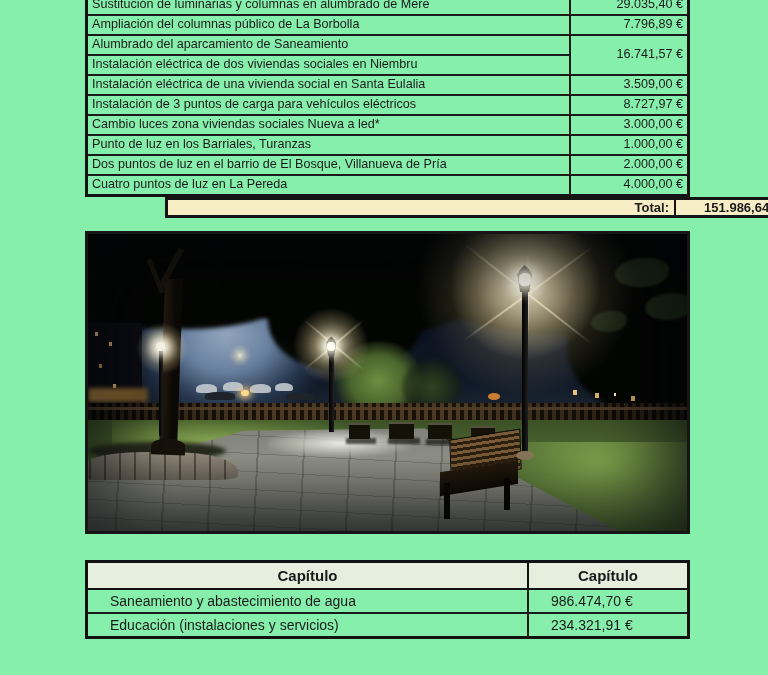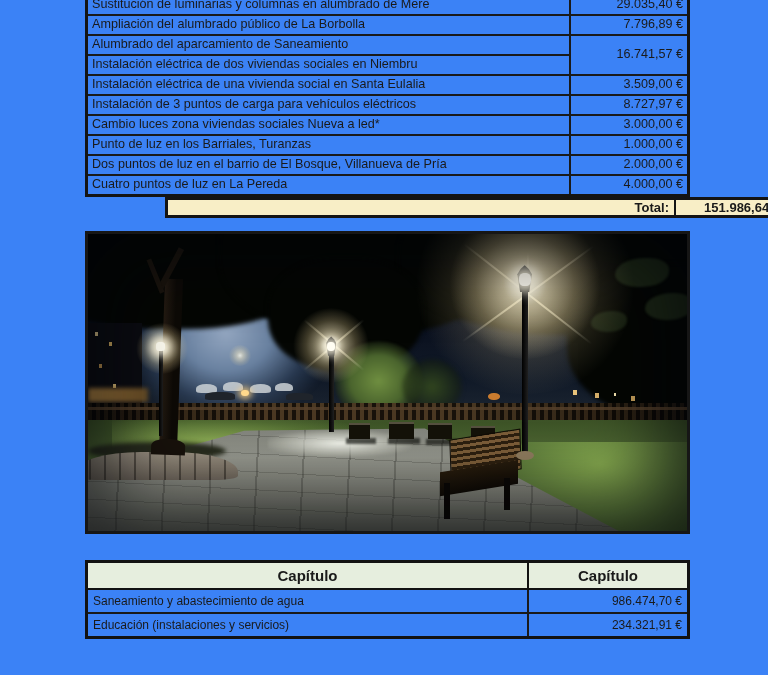--- a/index.html
+++ b/index.html
@@ -1,17 +1,17 @@
 <!DOCTYPE html>
 <html style="--total_bg: #f8eec6; --banner_bg: #cfeaf3; --header_bg: #e6eede;"><head>
 <meta charset="utf-8">
 <style>
   html,body{margin:0;padding:0;background:#ffffff;}
   body{width:768px;height:675px;overflow:hidden;font-family:"Liberation Sans",sans-serif;color:#1a1a1a;}
-  .page{position:relative;width:768px;height:675px;background:#3b82f6;overflow:hidden;}
+  .page{position:relative;width:768px;height:675px;background:#86efac;overflow:hidden;}
   .content{position:absolute;left:85px;top:0;width:605px;}
 
   
   .inv-wrap{margin-top:-7px;}
   table.inv{border-collapse:collapse;width:605px;table-layout:fixed;border:3px solid #141414;}
   table.inv td{border:2px solid #1a1a1a;height:18px;padding:0 4px;font-size:12.6px;line-height:1.05;
     white-space:nowrap;overflow:hidden;}
   table.inv td.val{width:108px;text-align:right;}
 
   .total-row{position:relative;margin-left:80px;width:622px;height:21px;box-sizing:border-box;
@@ -141,39 +141,39 @@
   
   .banner{margin:15px 0 0 -12px;width:622px;height:44px;box-sizing:border-box;
     border:3px solid #0d0d0d;border-radius:24px;background:var(--banner_bg,#cfeaf3);
     display:flex;align-items:center;justify-content:center;padding-right:95px;}
   .banner-title{font-weight:bold;font-size:21px;letter-spacing:.2px;color:#111;transform:scaleX(.97);white-space:nowrap;}
 
   
   table.sum{margin-top:26px;border-collapse:collapse;width:605px;table-layout:fixed;border:3px solid #121212;}
   table.sum th{height:25px;background:var(--header_bg,#e6eede);font-size:15px;font-weight:bold;
     border:2.5px solid #121212;text-align:center;padding:0;}
-  table.sum td{height:22px;font-size:12px;border:2px solid #1a1a1a;padding:0 5px;white-space:nowrap;overflow:hidden;}
+  table.sum td{height:22px;font-size:14px;border:2px solid #1a1a1a;padding:0 22px;white-space:nowrap;overflow:hidden;}
   table.sum td.val, table.sum th.val-h{width:158px;}
-  table.sum td.val{text-align:right;}
+  table.sum td.val{}
 </style>
 </head>
 <body>
 
 <div class="page">
   <div class="content">
 
     <div class="inv-wrap">
       <table class="inv">
         <tbody>
           <tr>
             <td>Sustitución de luminarias y columnas en alumbrado de Mere</td>
             <td class="val">29.035,40 €</td>
           </tr>
           <tr>
-            <td>Ampliación del alumbrado público de La Borbolla</td>
+            <td>Ampliación del columnas público de La Borbolla</td>
             <td class="val">7.796,89 €</td>
           </tr>
           <tr>
             <td>Alumbrado del aparcamiento de Saneamiento</td>
             <td class="val" rowspan="2">16.741,57 €</td>
           </tr>
           <tr>
             <td>Instalación eléctrica de dos viviendas sociales en Niembru</td>
           </tr>
           <tr>

